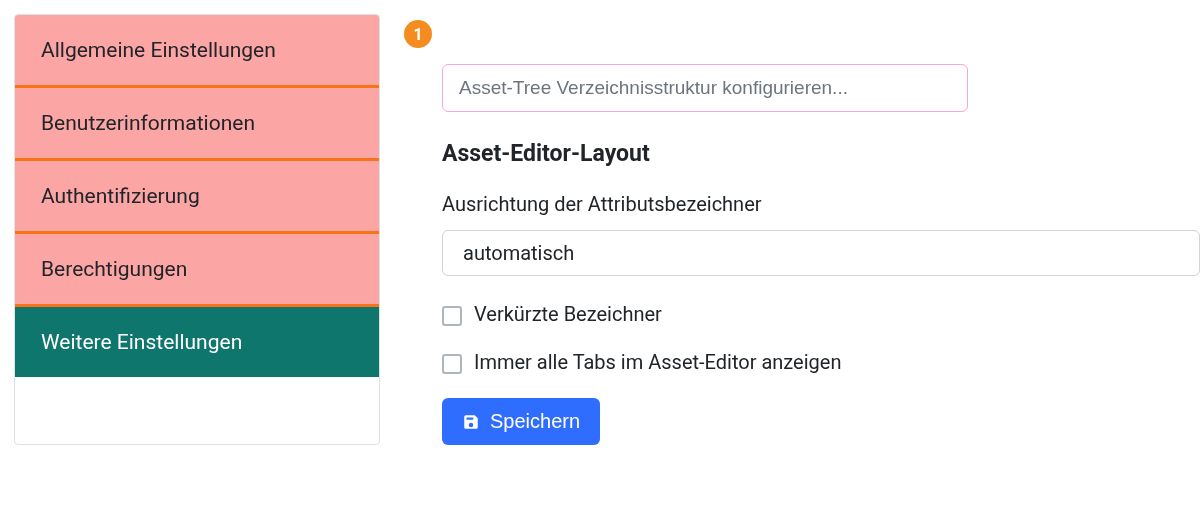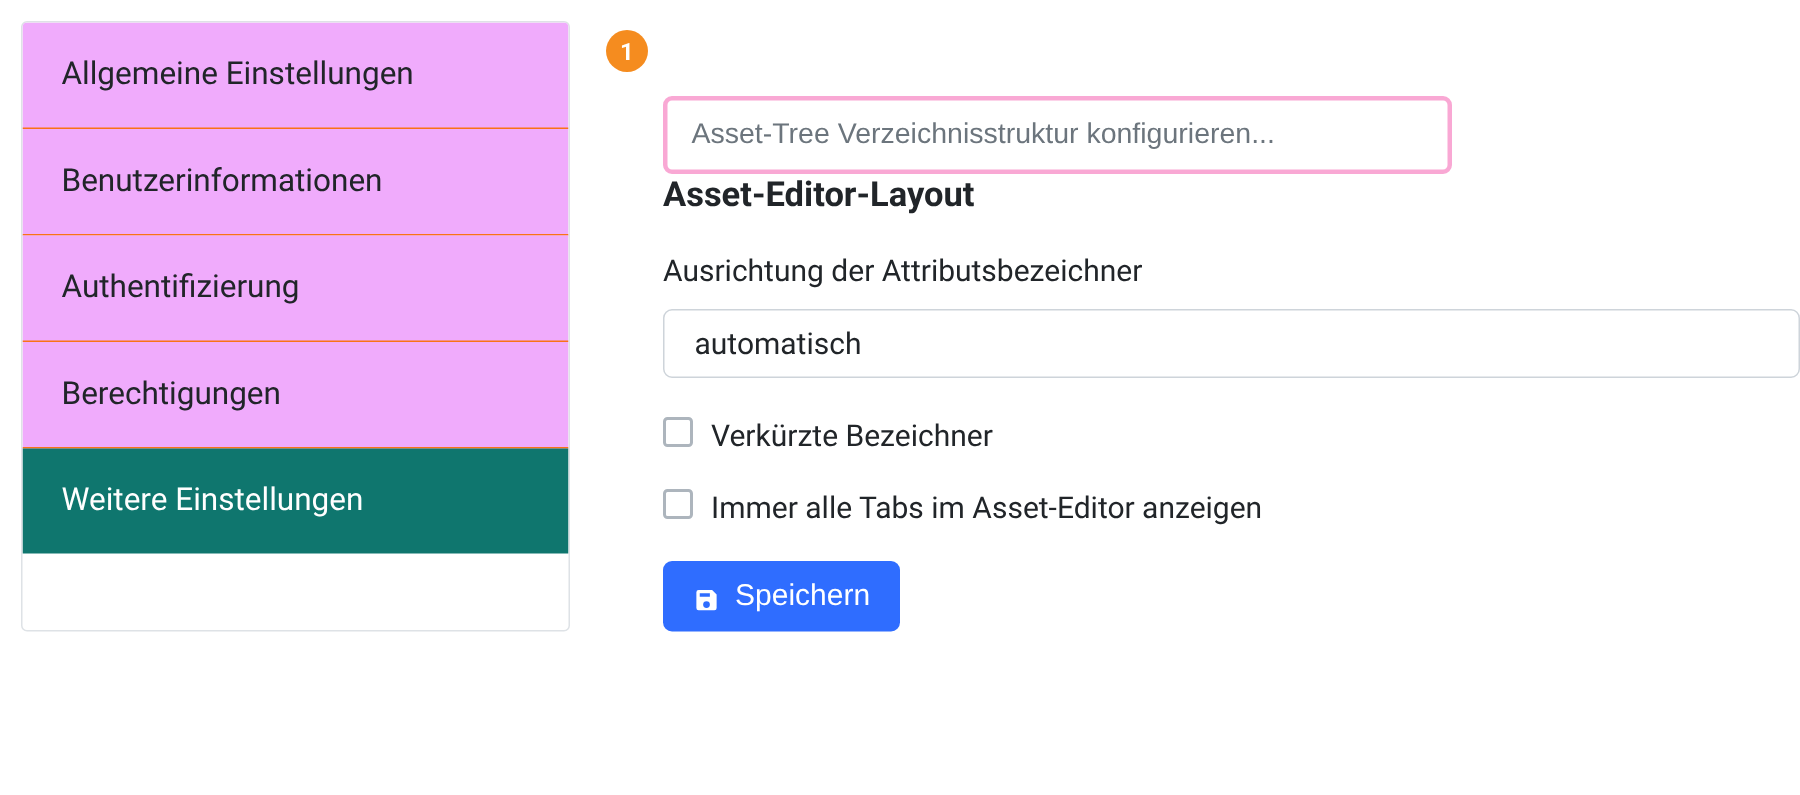--- a/index.html
+++ b/index.html
@@ -23,25 +23,25 @@
     }
     .sidebar {
       width: 366px;
       border: 1px solid #dee2e6;
       border-radius: 4px;
       overflow: hidden;
       flex-shrink: 0;
     }
     .sidebar-item {
       padding: 23px 26px;
-      border-bottom: 1px solid #f97316;
+      border-bottom: 3px solid #f97316;
       cursor: pointer;
       font-size: 21px;
       color: #212529;
-      background: #f0abfc;
+      background: #fca5a5;
     }
     .sidebar-item:last-child {
       border-bottom: none;
     }
     .sidebar-item.active {
       background: #0f766e;
       color: #fff;
     }
     .main {
       flex: 1;
@@ -69,27 +69,28 @@
     .heading {
       font-size: 23px;
       font-weight: 700;
     }
     .indent {
       margin-left: 38px;
     }
     .config-button {
       width: 526px;
       padding: 12px 16px;
-      border: 3px solid #f9a8d4;
+      border: 1px solid #f9a8d4;
       border-radius: 6px;
       background: #fff;
       color: #6c757d;
       font-size: 19px;
       text-align: left;
       cursor: pointer;
+      margin-bottom: 28px;
       display: block;
     }
     .subheading {
       font-size: 23px;
       font-weight: 700;
       margin-bottom: 25px;
     }
     .subtext {
       font-size: 20px;
       color: #212529;
@@ -100,39 +101,39 @@
       border-radius: 6px;
       padding: 10px 20px;
       font-size: 20px;
       color: #212529;
       cursor: pointer;
       margin-bottom: 26px;
       width: 100%;
     }
     .checkbox-row {
       display: flex;
-      align-items: flex-start;
+      align-items: flex-end;
       gap: 12px;
       margin-bottom: 24px;
       cursor: pointer;
     }
     .checkbox-box {
       width: 20px;
       height: 20px;
       border: 2px solid #adb5bd;
       border-radius: 3px;
       flex-shrink: 0;
     }
     .checkbox-label {
       font-size: 20px;
       color: #212529;
     }
     .save-button {
       display: inline-flex;
-      align-items: flex-end;
+      align-items: center;
       gap: 10px;
       background: #2f6dff;
       color: #fff;
       border: none;
       border-radius: 6px;
       padding: 12px 20px;
       font-size: 20px;
       cursor: pointer;
     }
     .save-icon {

